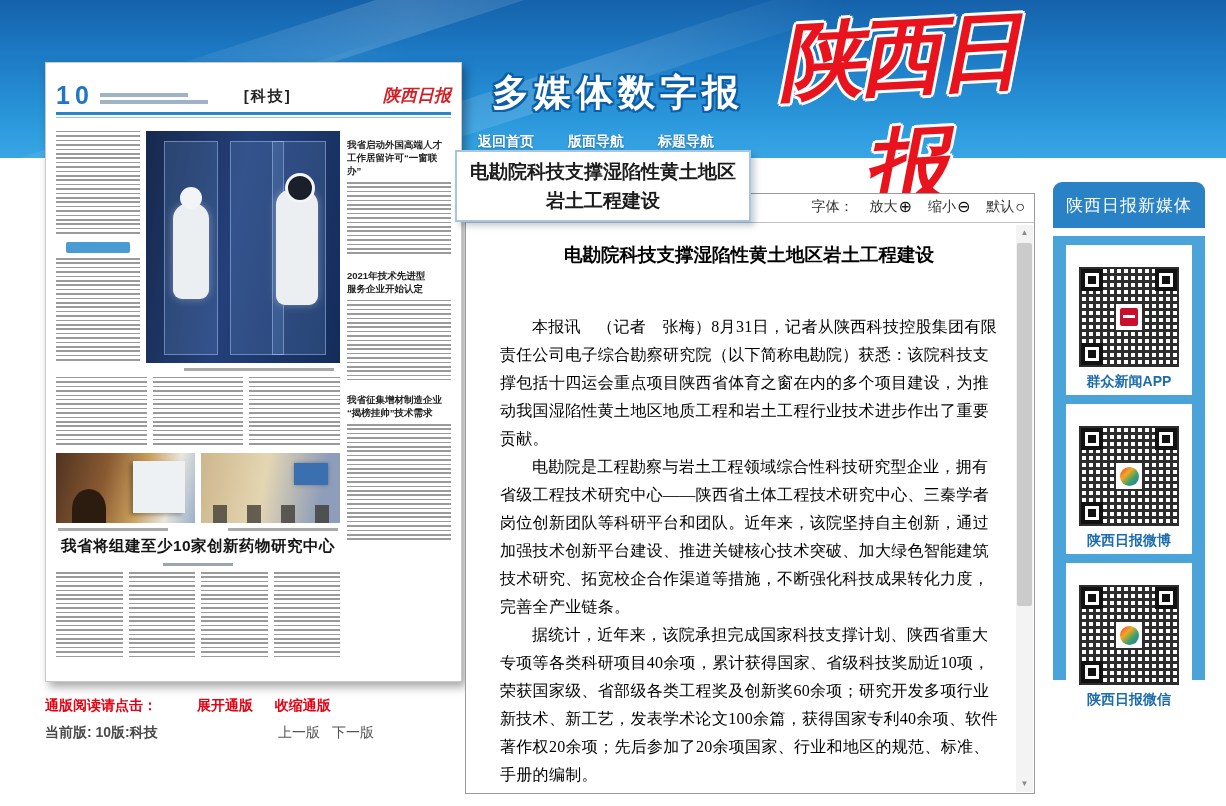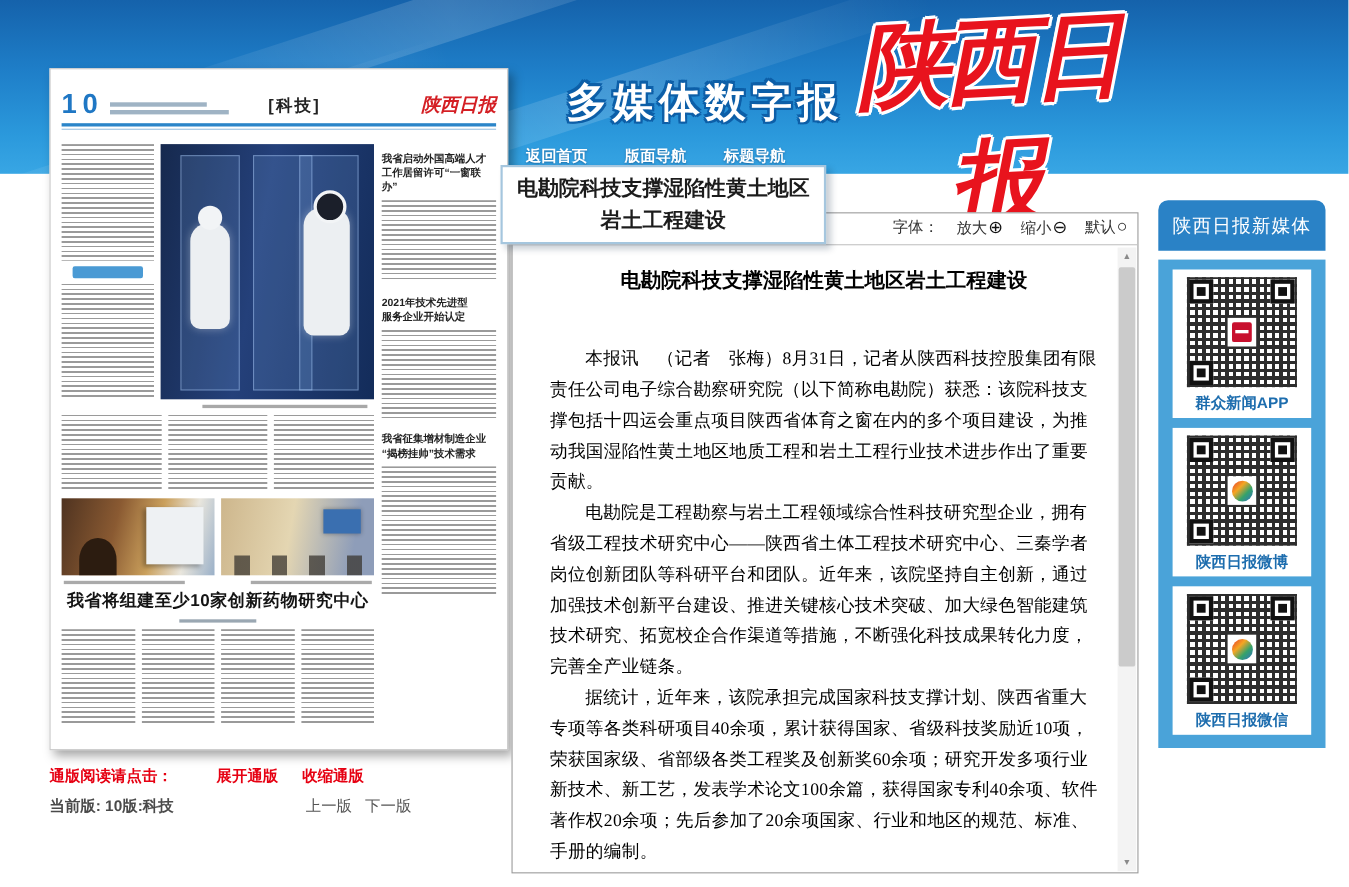--- a/index.html
+++ b/index.html
@@ -11,21 +11,21 @@
   .banner { position:absolute; left:0; top:0; width:1226px; height:158px;
     background:linear-gradient(180deg,#1562ab 0%,#1e7ec8 40%,#2b99dc 78%,#38a6e4 100%);
     overflow:hidden; }
   .streak { position:absolute; background:linear-gradient(90deg,transparent,rgba(255,255,255,.16),transparent); }
   .streak.s1 { width:700px; height:46px; left:60px; top:-10px; transform:rotate(-18deg); }
   .streak.s2 { width:600px; height:34px; left:260px; top:70px; transform:rotate(-18deg); }
   .streak.s3 { width:500px; height:30px; left:-80px; top:110px; transform:rotate(-18deg); }
   .site-title { position:absolute; left:492px; top:68px; font-size:37px; font-weight:bold;
     color:#fff; letter-spacing:5px;
     text-shadow:-2px 0 #0d5fa8, 2px 0 #0d5fa8, 0 -2px #0d5fa8, 0 2px #0d5fa8,
-                -2px -2px #0d5fa8, 2px 2px #0d5fa8, -2px 2px #0d5fa8, 2px -2px #0d5fa8;margin-left:23px; }
+                -2px -2px #0d5fa8, 2px 2px #0d5fa8, -2px 2px #0d5fa8, 2px -2px #0d5fa8; }
   .logo-wrap { position:absolute; left:756px; top:2px; width:290px; text-align:center; }
   .logo-cn { font-family:"Liberation Serif","DejaVu Serif",serif; font-style:italic;
     font-weight:bold; font-size:84px; line-height:110px; color:#e8131d; letter-spacing:-4px;
     transform:rotate(-3deg); display:inline-block;
     text-shadow:-3px 0 #fff, 3px 0 #fff, 0 -3px #fff, 0 3px #fff,
                 -2px -2px #fff, 2px 2px #fff, -2px 2px #fff, 2px -2px #fff; }
   .logo-en { font-size:21px; font-weight:bold; color:#e8131d; margin-top:4px;
     text-shadow:-2px 0 #fff, 2px 0 #fff, 0 -2px #fff, 0 2px #fff,
                 -1px -1px #fff, 1px 1px #fff, -1px 1px #fff, 1px -1px #fff; }
   .nav { position:absolute; left:478px; top:133px; display:flex; gap:34px; }
@@ -132,21 +132,21 @@
   .sc-up { top:0; } .sc-down { bottom:0; }
   .sc-thumb { position:absolute; left:1px; top:18px; width:15px; height:64%;
     background:#cbcbcb; border-radius:2px; cursor:pointer; }
 
   
   .media-head { position:absolute; left:1053px; top:182px; width:152px; height:46px;
     background:#2a82c6; border-radius:9px 9px 0 0; color:#fff; font-size:17px; font-weight:normal;
     display:flex; align-items:center; justify-content:center; letter-spacing:1px; }
   .media-panel { position:absolute; left:1053px; top:236px; width:152px; height:444px;
     background:#4aa3d9; padding:9px 0; }
-  .qr-card { width:126px; margin:0 auto 9px; background:#fff; padding:7px 6px 4px; }
+  .qr-card { width:126px; margin:0 auto 9px; background:#fff; padding:22px 6px 4px; }
   .qr { position:relative; width:100px; height:100px; margin:0 auto; background:#fff; }
   .qr-noise { position:absolute; inset:0; opacity:.88;
     background-image:repeating-linear-gradient(0deg,#111 0 3px,transparent 3px 7px),
                      repeating-linear-gradient(90deg,#111 0 3px,transparent 3px 7px); }
   .finder { position:absolute; width:22px; height:22px; border:4px solid #111; background:#fff; }
   .finder::after { content:""; position:absolute; inset:3px; background:#111; }
   .f-tl { left:2px; top:2px; } .f-tr { right:2px; top:2px; } .f-bl { left:2px; bottom:2px; }
   .qr-chip { position:absolute; left:37px; top:37px; width:26px; height:26px; background:#fff;
     display:flex; align-items:center; justify-content:center; }
   .chip-news { width:18px; height:18px; background:#c8102e; border-radius:2px; position:relative; }

